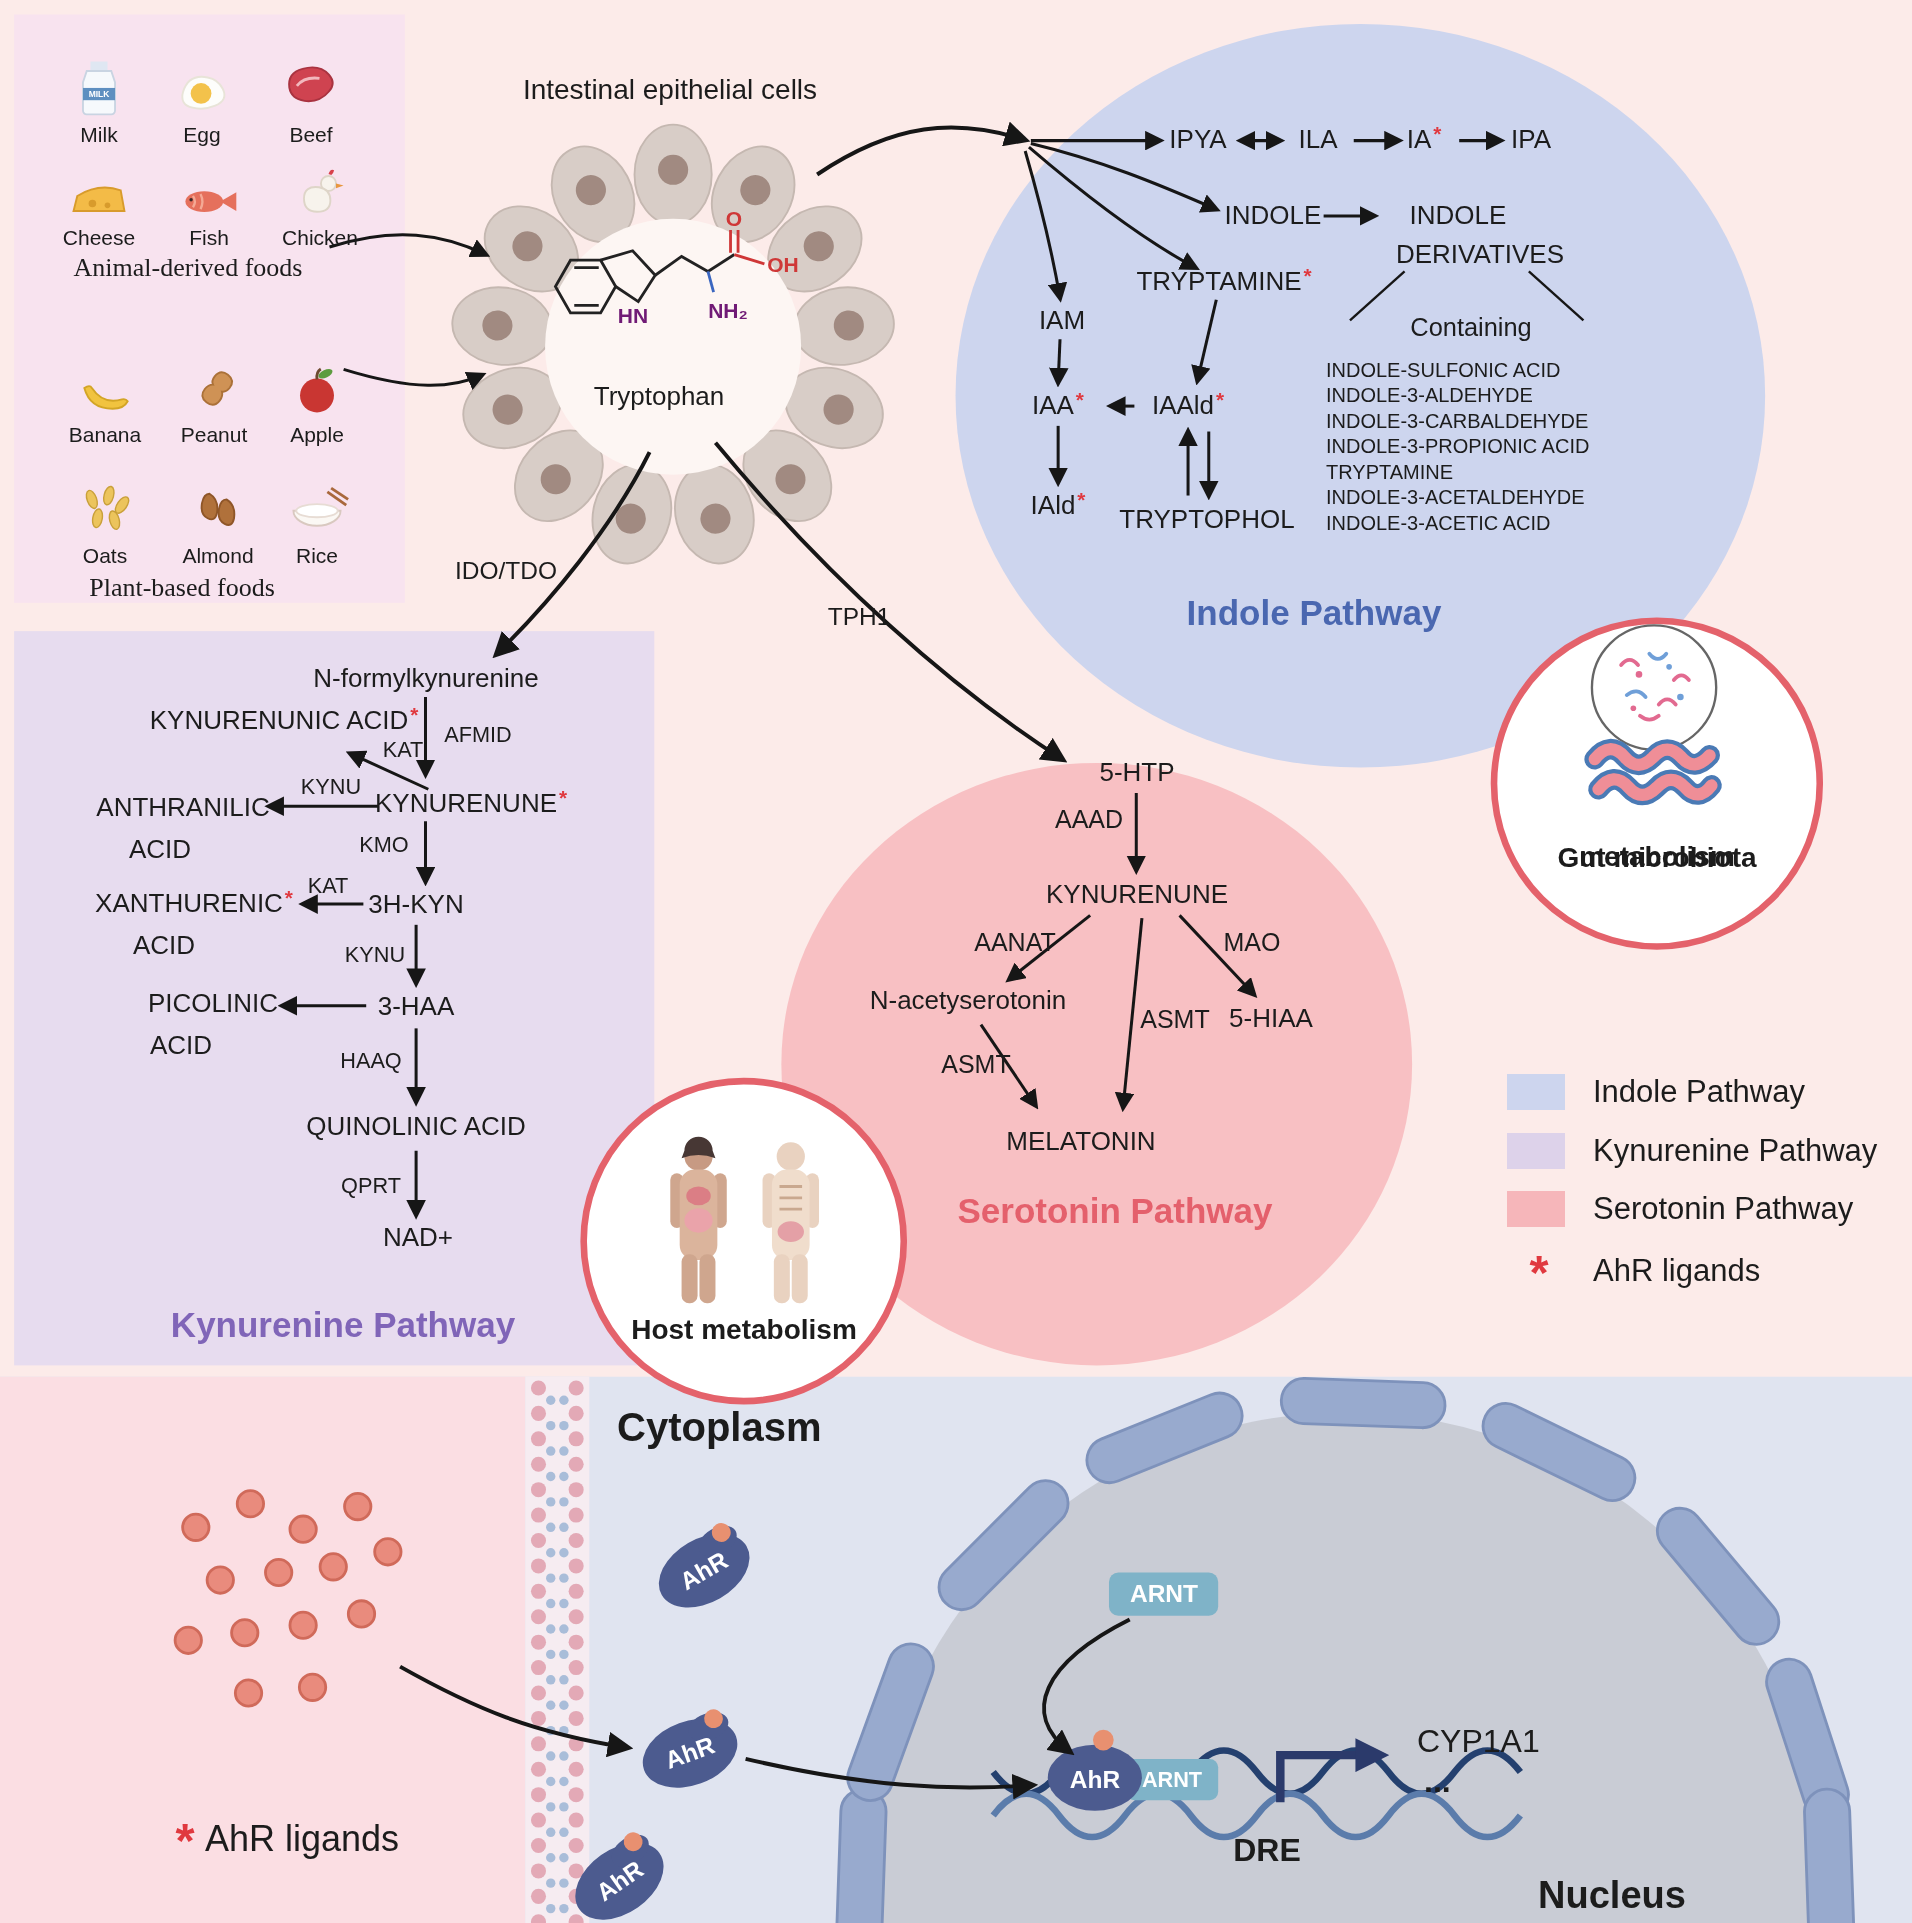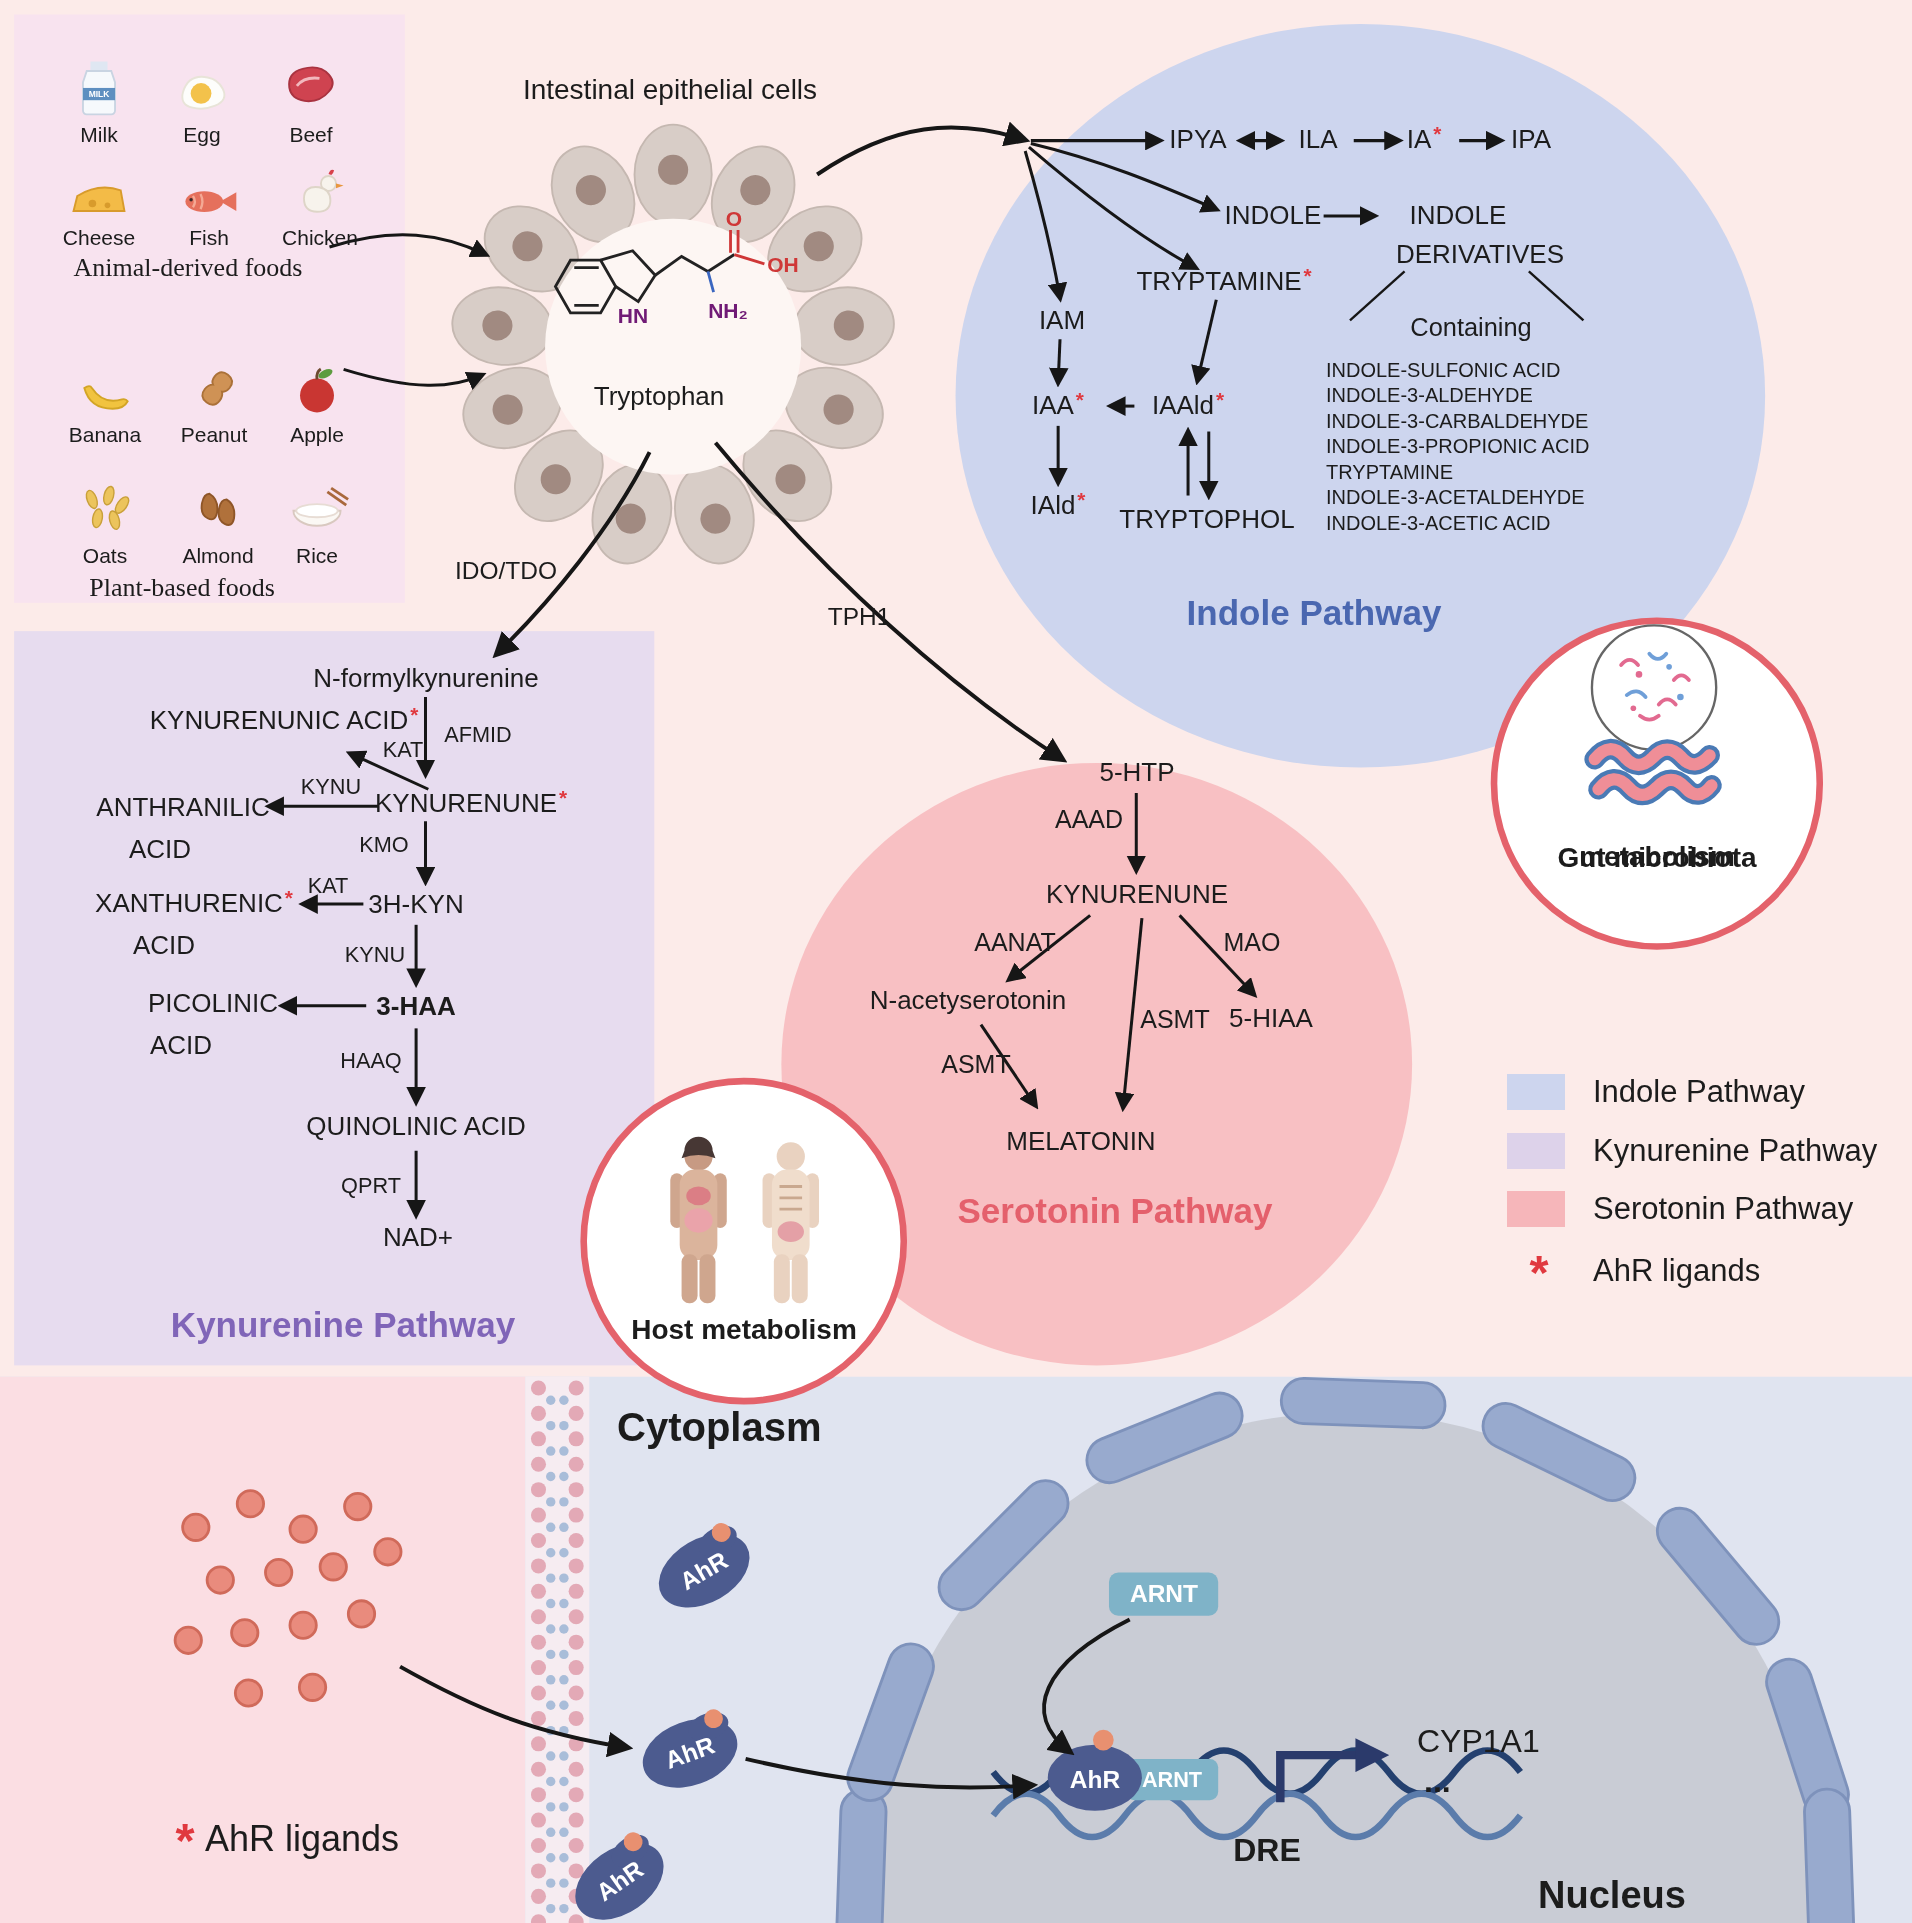--- a/index.html
+++ b/index.html
@@ -488,21 +488,21 @@
       <div class="lbl" style="left: 183px; top: 808px;"><span>ANTHRANILIC</span></div>
       <div class="lbl" style="left: 160px; top: 850px;"><span>ACID</span></div>
       <div class="lbl f23" style="left: 384px; top: 845px;"><span>KMO</span></div>
       <div class="lbl f23" style="left: 328px; top: 886px;"><span>KAT</span></div>
       <div class="lbl" style="left: 194px; top: 904px;"><span>XANTHURENIC</span><span class="star">*</span></div>
       <div class="lbl" style="left: 164px; top: 946px;"><span>ACID</span></div>
       <div class="lbl" style="left: 416px; top: 905px;"><span>3H-KYN</span></div>
       <div class="lbl f23" style="left: 375px; top: 955px;"><span>KYNU</span></div>
       <div class="lbl" style="left: 213px; top: 1004px;"><span>PICOLINIC</span></div>
       <div class="lbl" style="left: 181px; top: 1046px;"><span>ACID</span></div>
-      <div class="lbl" style="left: 416px; top: 1007px; font-weight: bold;"><span>3-HAA</span></div>
+      <div class="lbl" style="left: 416px; top: 1007px;"><span>3-HAA</span></div>
       <div class="lbl f23" style="left: 371px; top: 1061px;"><span>HAAQ</span></div>
       <div class="lbl" style="left: 416px; top: 1127px;"><span>QUINOLINIC ACID</span></div>
       <div class="lbl f23" style="left: 371px; top: 1186px;"><span>QPRT</span></div>
       <div class="lbl" style="left: 418px; top: 1238px;"><span>NAD+</span></div>
       <div class="lbl title c-kyn" style="left: 343px; top: 1325px;"><span>Kynurenine Pathway</span></div>
       <div class="lbl" style="left: 1137px; top: 773px;"><span>5-HTP</span></div>
       <div class="lbl f25" style="left: 1089px; top: 819px;"><span>AAAD</span></div>
       <div class="lbl" style="left: 1137px; top: 895px;"><span>KYNURENUNE</span></div>
       <div class="lbl f25" style="left: 1015px; top: 942px;"><span>AANAT</span></div>
       <div class="lbl f25" style="left: 1252px; top: 942px;"><span>MAO</span></div>

